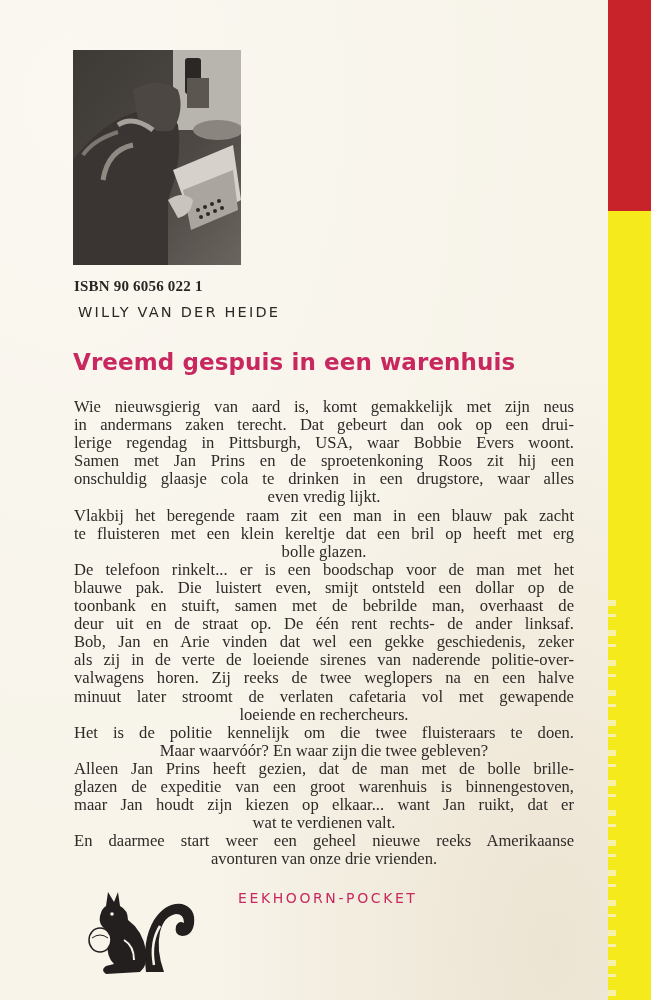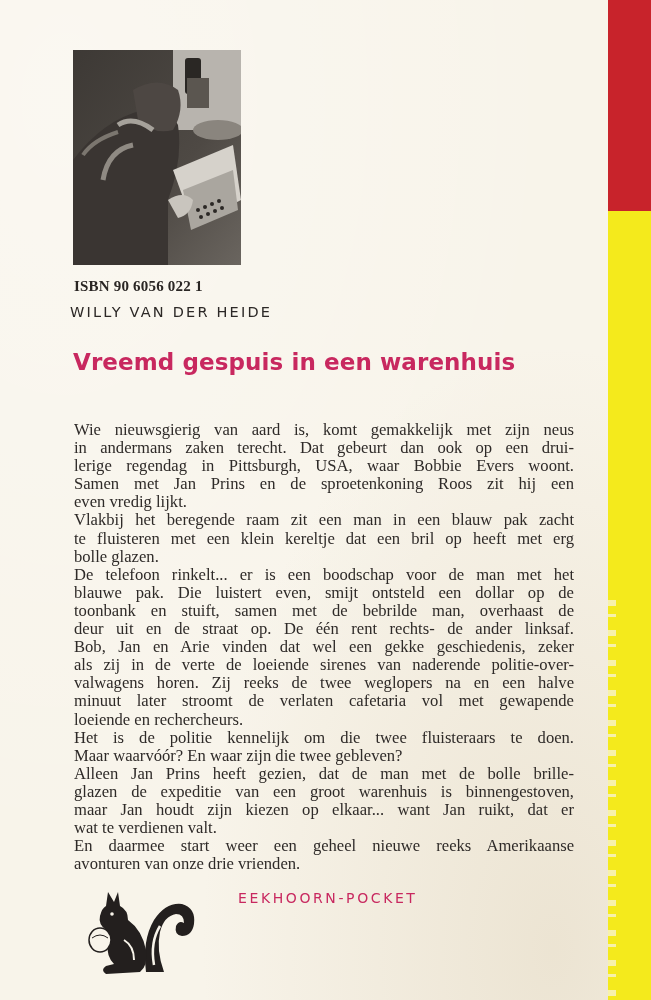--- a/index.html
+++ b/index.html
@@ -24,34 +24,34 @@
     position: absolute; left: 73px; top: 50px; width: 168px; height: 215px;
     background: #4a4540; overflow: hidden;
   }
   .photo svg { width: 100%; height: 100%; display: block; }
 
   .isbn {
     position: absolute; left: 74px; top: 278px;
     font-size: 15px; color: #2a2624; letter-spacing: 0.2px; font-weight: bold;
   }
   .author {
-    position: absolute; left: 70px; top: 304px;
+    position: absolute; left: 78px; top: 304px;
     font-family: "DejaVu Sans", sans-serif; font-size: 14.5px; color: #2c2826;
     letter-spacing: 2.2px;
   }
   .title {
     position: absolute; left: 73px; top: 349px;
     font-family: "DejaVu Sans", sans-serif; font-weight: bold; font-size: 23px;
     color: #c8285f; letter-spacing: 0.1px; white-space: nowrap;
   }
   .blurb {
-    position: absolute; left: 74px; top: 421px; width: 500px;
+    position: absolute; left: 74px; top: 398px; width: 500px;
     font-size: 16.6px; line-height: 18.1px; color: #2e2a28;
   }
-  .blurb .line { white-space: nowrap; display: block; }
+  .blurb .line { white-space: nowrap; display: block; text-align: center; }
   .blurb .j { text-align: justify; text-align-last: justify; }
 
   .logo { position: absolute; left: 84px; top: 880px; width: 112px; height: 102px; }
   .publisher {
     position: absolute; left: 238px; top: 890px;
     font-family: "DejaVu Sans", sans-serif; font-weight: normal; font-size: 14px;
     color: #c8285f; letter-spacing: 2.6px;
   }
 </style>
 </head>
@@ -102,20 +102,21 @@
 
 <div class="isbn">ISBN 90 6056 022 1</div>
 <div class="author">WILLY VAN DER HEIDE</div>
 <div class="title">Vreemd gespuis in een warenhuis</div>
 
 <div class="blurb">
   <span class="line j">Wie nieuwsgierig van aard is, komt gemakkelijk met zijn neus</span>
   <span class="line j">in andermans zaken terecht. Dat gebeurt dan ook op een drui-</span>
   <span class="line j">lerige regendag in Pittsburgh, USA, waar Bobbie Evers woont.</span>
   <span class="line j">Samen met Jan Prins en de sproetenkoning Roos zit hij een</span>
+  <span class="line j">onschuldig glaasje cola te drinken in een drugstore, waar alles</span>
   <span class="line">even vredig lijkt.</span>
   <span class="line j">Vlakbij het beregende raam zit een man in een blauw pak zacht</span>
   <span class="line j">te fluisteren met een klein kereltje dat een bril op heeft met erg</span>
   <span class="line">bolle glazen.</span>
   <span class="line j">De telefoon rinkelt... er is een boodschap voor de man met het</span>
   <span class="line j">blauwe pak. Die luistert even, smijt ontsteld een dollar op de</span>
   <span class="line j">toonbank en stuift, samen met de bebrilde man, overhaast de</span>
   <span class="line j">deur uit en de straat op. De één rent rechts- de ander linksaf.</span>
   <span class="line j">Bob, Jan en Arie vinden dat wel een gekke geschiedenis, zeker</span>
   <span class="line j">als zij in de verte de loeiende sirenes van naderende politie-over-</span>

